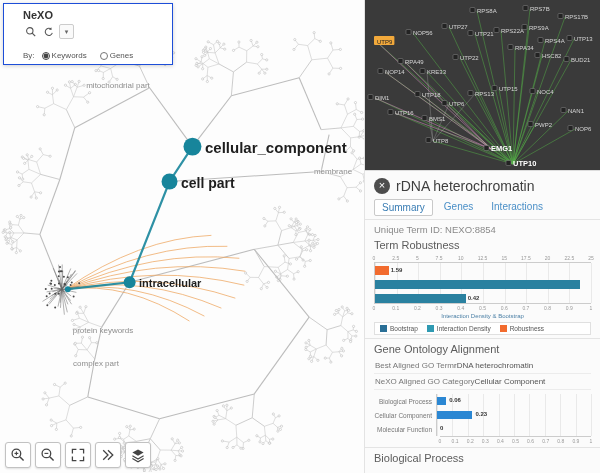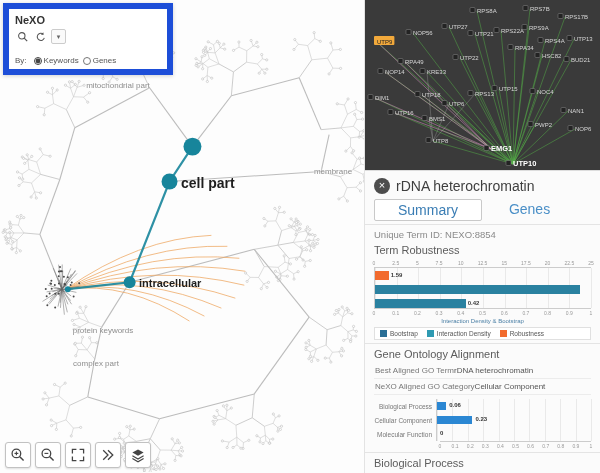--- a/index.html
+++ b/index.html
@@ -5,41 +5,41 @@
 *{margin:0;padding:0;box-sizing:border-box}
 html,body{width:600px;height:473px;overflow:hidden;background:#fff;font-family:"Liberation Sans",sans-serif}
 .app{width:600px;height:473px;display:flex}
 
 .tree-pane{position:relative;width:365px;height:473px;background:#fdfdfd;border-right:1px solid #e3e3e3;overflow:hidden}
 #tree-svg{position:absolute;inset:0}
 #tree-labels{position:absolute;inset:0;pointer-events:none}
 .t-label{position:absolute;transform:translate(0,-50%);white-space:nowrap;color:#1e1e1e}
 .t-label.major{font-weight:600}
 .t-label.minor{transform:translate(-50%,-50%);font-size:8px;color:#8d8d8d;font-weight:400;text-shadow:0 0 2px #fff,0 0 2px #fff}
-.search-card{position:absolute;top:3px;left:3px;width:170px;background:#fff;border:6px solid #1d4ed8;box-shadow:0 1px 4px rgba(0,0,0,.18);padding:5px 6px 4px;z-index:5}
+.search-card{position:absolute;top:3px;left:3px;width:170px;background:#fff;border:1px solid #1d4ed8;box-shadow:0 1px 4px rgba(0,0,0,.18);padding:5px 19px 4px;z-index:5}
 .app-title{font-size:11px;font-weight:700;color:#333;margin-bottom:3px}
 .search-row{display:flex;align-items:center;gap:3px}
 .search-row input{flex:1;min-width:0;height:17px;border:1px solid #ccc;border-radius:2px;font-size:8px;padding:0 4px;color:#333;font-family:inherit}
 .sc-icon{width:15px;height:15px;display:flex;align-items:center;justify-content:center;color:#555;cursor:pointer;flex:0 0 auto}
 .sc-icon.boxed{border:1px solid #ccc;border-radius:2px;font-size:7px;color:#666;background:#fafafa}
 .by-row{display:flex;gap:7px;font-size:8px;color:#555;margin-top:12px}
 .by-row label{display:flex;align-items:center;gap:2px;cursor:pointer}
 .by-row input{width:8px;height:8px;accent-color:#444;margin:0}
 .tree-toolbar{position:absolute;left:5px;bottom:5px;display:flex;gap:4px;z-index:5}
 .tt-btn{width:26px;height:26px;background:#fff;border:1px solid #c2c2c2;border-radius:3px;display:flex;align-items:center;justify-content:center;box-shadow:0 1px 2px rgba(0,0,0,.12);cursor:pointer}
 
 .right-col{width:235px;display:flex;flex-direction:column}
 .network-pane{position:relative;width:235px;height:170px;background:#3a3a3a;overflow:hidden}
 #net-svg{position:absolute;inset:0}
 .detail-pane{width:235px;height:303px;background:#fbfbfb;padding:7px 9px 0;overflow:hidden;border-top:1px solid #ddd}
 .dp-header{display:flex;align-items:center;gap:6px;margin-bottom:5px}
 .close-btn{width:16px;height:16px;border-radius:50%;background:#4d4d4d;color:#fff;font-size:11px;line-height:15px;text-align:center;cursor:pointer;flex:0 0 auto}
 .dp-title{font-size:14px;color:#3f3f3f;font-weight:500}
 .dp-tabs{display:flex;gap:4px;margin-bottom:3px}
-.dp-tab{font-size:14px;color:#4a8fc7;padding:2px 23px;border-radius:2px;cursor:pointer}
+.dp-tab{font-size:10px;color:#4a8fc7;padding:2px 7px;border-radius:2px;cursor:pointer}
 .dp-tab.active{border:1px solid #c9c9c9;background:#fff;color:#3a7db4}
 .dp-sep{border-top:1px solid #e4e4e4;margin:3px -9px 4px}
 .term-id{font-size:9.5px;color:#8a8a8a;margin:1px 0 3px}
 .sec-title{font-size:11px;color:#5c5c5c;margin:4px 0 3px}
 
 #rchart{margin:1px 0 2px}
 .raxis{position:relative;height:8px}
 .raxis .tk{position:absolute;transform:translateX(-50%);font-size:5px;color:#999;top:1px}
 .rplot{position:relative;height:42px;border-top:1px solid #ccc;border-bottom:1px solid #ccc;border-left:1px solid #ccc}
 .grid{position:absolute;top:0;bottom:0;width:1px;background:#e9e9e9}
@@ -986,20 +986,21 @@
         <circle cx="73.83054103341502" cy="297.3926405307783" r="1" fill="#4a4a4a"></circle>
         <circle cx="49.755201546354925" cy="294.20681611206317" r="1" fill="#4a4a4a"></circle>
         <circle cx="68.02698516394051" cy="278.034672690715" r="1" fill="#4a4a4a"></circle>
         <path d="M193 147 L170 182 L130 283 L68 290" fill="none" stroke="#17859b" stroke-width="2.2" opacity="0.9"></path>
         <circle cx="68" cy="290" r="3" fill="#17859b"></circle>
         <circle cx="193" cy="147" r="9" fill="#17859b"></circle>
         <circle cx="170" cy="182" r="8" fill="#17859b"></circle>
         <circle cx="130" cy="283" r="6" fill="#17859b"></circle>
       </svg>
     <div id="tree-labels">
+        <div class="t-label major" style="left: 205px; top: 147px; font-size: 15px;">cellular_component</div>
         <div class="t-label major" style="left: 181px; top: 183px; font-size: 14px;">cell part</div>
         <div class="t-label major" style="left: 139px; top: 283px; font-size: 11px;">intracellular</div>
         <div class="t-label minor" style="left: 118px; top: 85px;">mitochondrial part</div>
         <div class="t-label minor" style="left: 333px; top: 171px;">membrane</div>
         <div class="t-label minor" style="left: 103px; top: 330px;">protein keywords</div>
         <div class="t-label minor" style="left: 96px; top: 363px;">complex part</div>
       </div>
 
     <div class="search-card">
       <div class="app-title">NeXO</div>
@@ -1013,21 +1014,21 @@
         <span class="sc-icon">
           <svg width="12" height="12" viewBox="0 0 20 20">
               <path d="M15.5 11.5A6 6 0 1 1 14 5.5" fill="none" stroke="#555" stroke-width="1.8"></path>
               <path d="M14 2v4.2h-4.2z" fill="#555"></path>
             </svg>
         </span>
         <span class="sc-icon boxed">▾</span>
       </div>
       <div class="by-row">
         <span>By:</span>
-        <span id="by-options" style="display:flex;gap:4px">
+        <span id="by-options" style="display:flex;gap:13px">
             <label><input type="radio" name="by" checked="" style="">Keywords</label>
             <label><input type="radio" name="by" style="">Genes</label>
           </span>
       </div>
     </div>
 
     <div class="tree-toolbar" id="tree-toolbar">
       <div class="tt-btn">
         <svg width="16" height="16" viewBox="0 0 20 20">
             <circle cx="8" cy="8" r="5.4" fill="none" stroke="#444" stroke-width="1.6"></circle>

